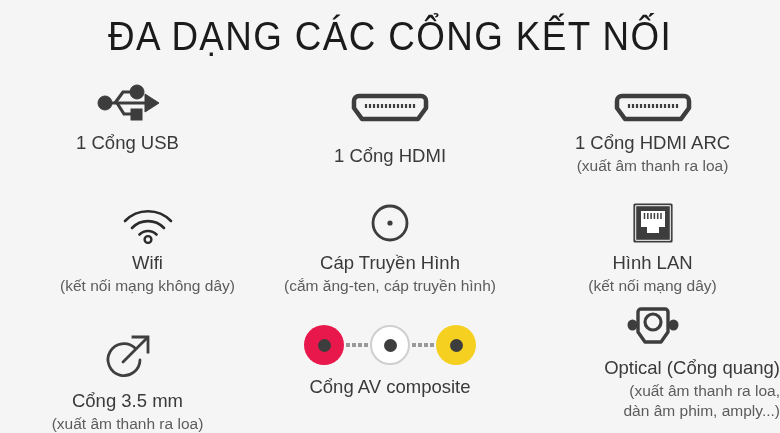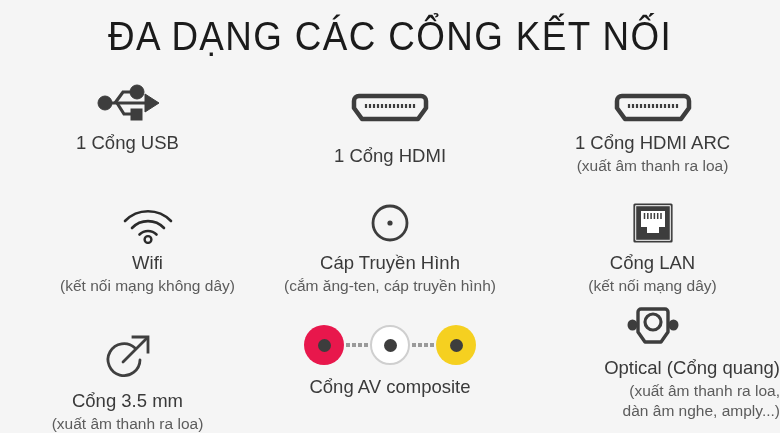--- a/index.html
+++ b/index.html
@@ -196,21 +196,21 @@
     <div class="icon-wrap">
       <svg width="42" height="42" viewBox="0 0 42 42">
         <rect x="1.4" y="1.4" width="39.2" height="39.2" rx="1.5" fill="#3d3d3d"></rect>
         <rect x="3.6" y="3.6" width="34.8" height="34.8" rx="0.8" fill="none" stroke="#d9d9d9" stroke-width="1.3"></rect>
         <path d="M9 9 H33 V25 H27 V31 H15 V25 H9 Z" fill="#ffffff"></path>
         <g stroke="#3d3d3d" stroke-width="1.5">
           <path d="M12.5 11 v6 M15.8 11 v6 M19.1 11 v6 M22.4 11 v6 M25.7 11 v6 M29 11 v6"></path>
         </g>
       </svg>
     </div>
-    <div class="title">Cổng LAN</div>
+    <div class="title">Hình LAN</div>
     <div class="sub">(kết nối mạng dây)</div>
   </div>
 
   <div class="feature" id="f-jack">
     <div class="icon-wrap">
       <svg width="52" height="50" viewBox="0 0 52 50">
         <path d="M33 16 A16 16 0 1 0 38 28" fill="none" stroke="#3f3f3f" stroke-width="2.8" stroke-linecap="round"></path>
         <path d="M21 30 L45 6" fill="none" stroke="#3f3f3f" stroke-width="2.8" stroke-linecap="round"></path>
         <path d="M31 5 H46 V20" fill="none" stroke="#3f3f3f" stroke-width="2.8" stroke-linejoin="miter" stroke-linecap="square"></path>
       </svg>
@@ -250,16 +250,16 @@
     <div class="icon-wrap">
       <svg width="56" height="44" viewBox="0 0 56 44">
         <ellipse cx="7.5" cy="20" rx="5" ry="5.5" fill="#3d3d3d"></ellipse>
         <ellipse cx="48.5" cy="20" rx="5" ry="5.5" fill="#3d3d3d"></ellipse>
         <path d="M13 7 a3 3 0 0 1 3 -3 H40 a3 3 0 0 1 3 3 V27 L36 37 H20 L13 27 Z" fill="#f5f5f5" stroke="#3d3d3d" stroke-width="3.4" stroke-linejoin="round"></path>
         <circle cx="28" cy="17" r="8" fill="none" stroke="#3d3d3d" stroke-width="3.2"></circle>
       </svg>
     </div>
     <div class="title">Optical (Cổng quang)</div>
     <div class="sub">(xuất âm thanh ra loa,</div>
-    <div class="sub">dàn âm nghe, amply...)</div>
+    <div class="sub">dàn âm phim, amply...)</div>
   </div>
 
 </div>
 
 </body></html>

